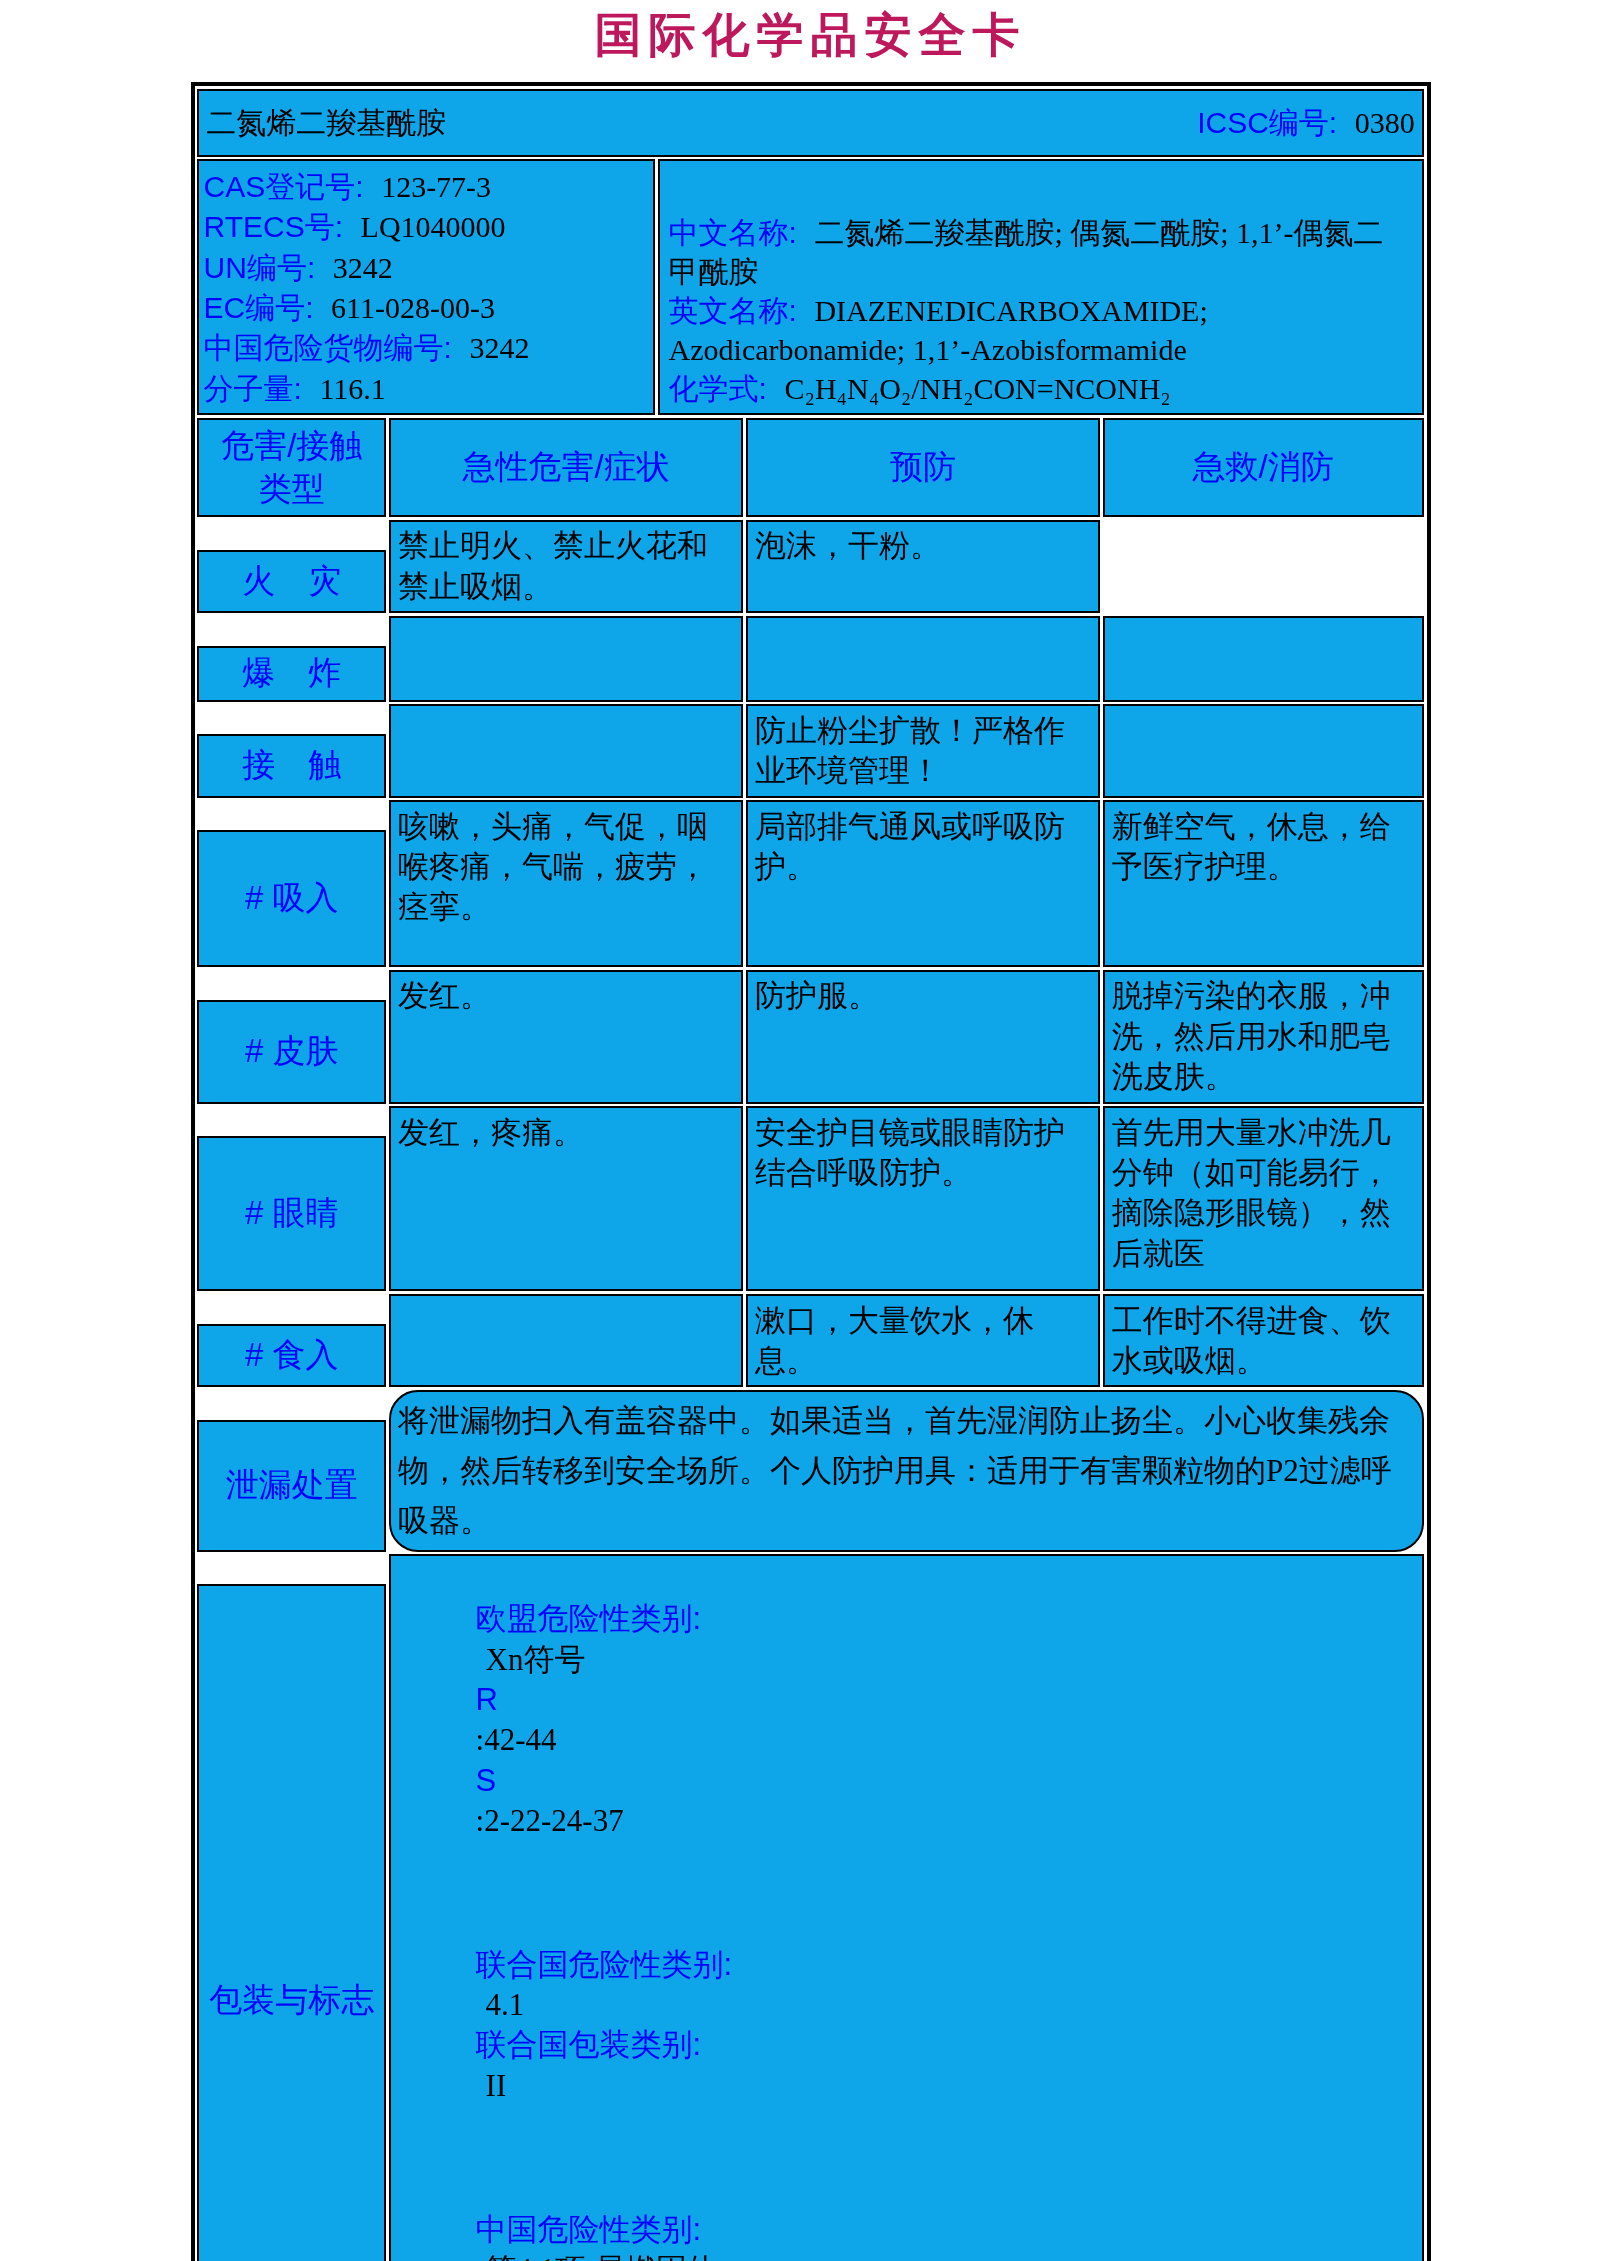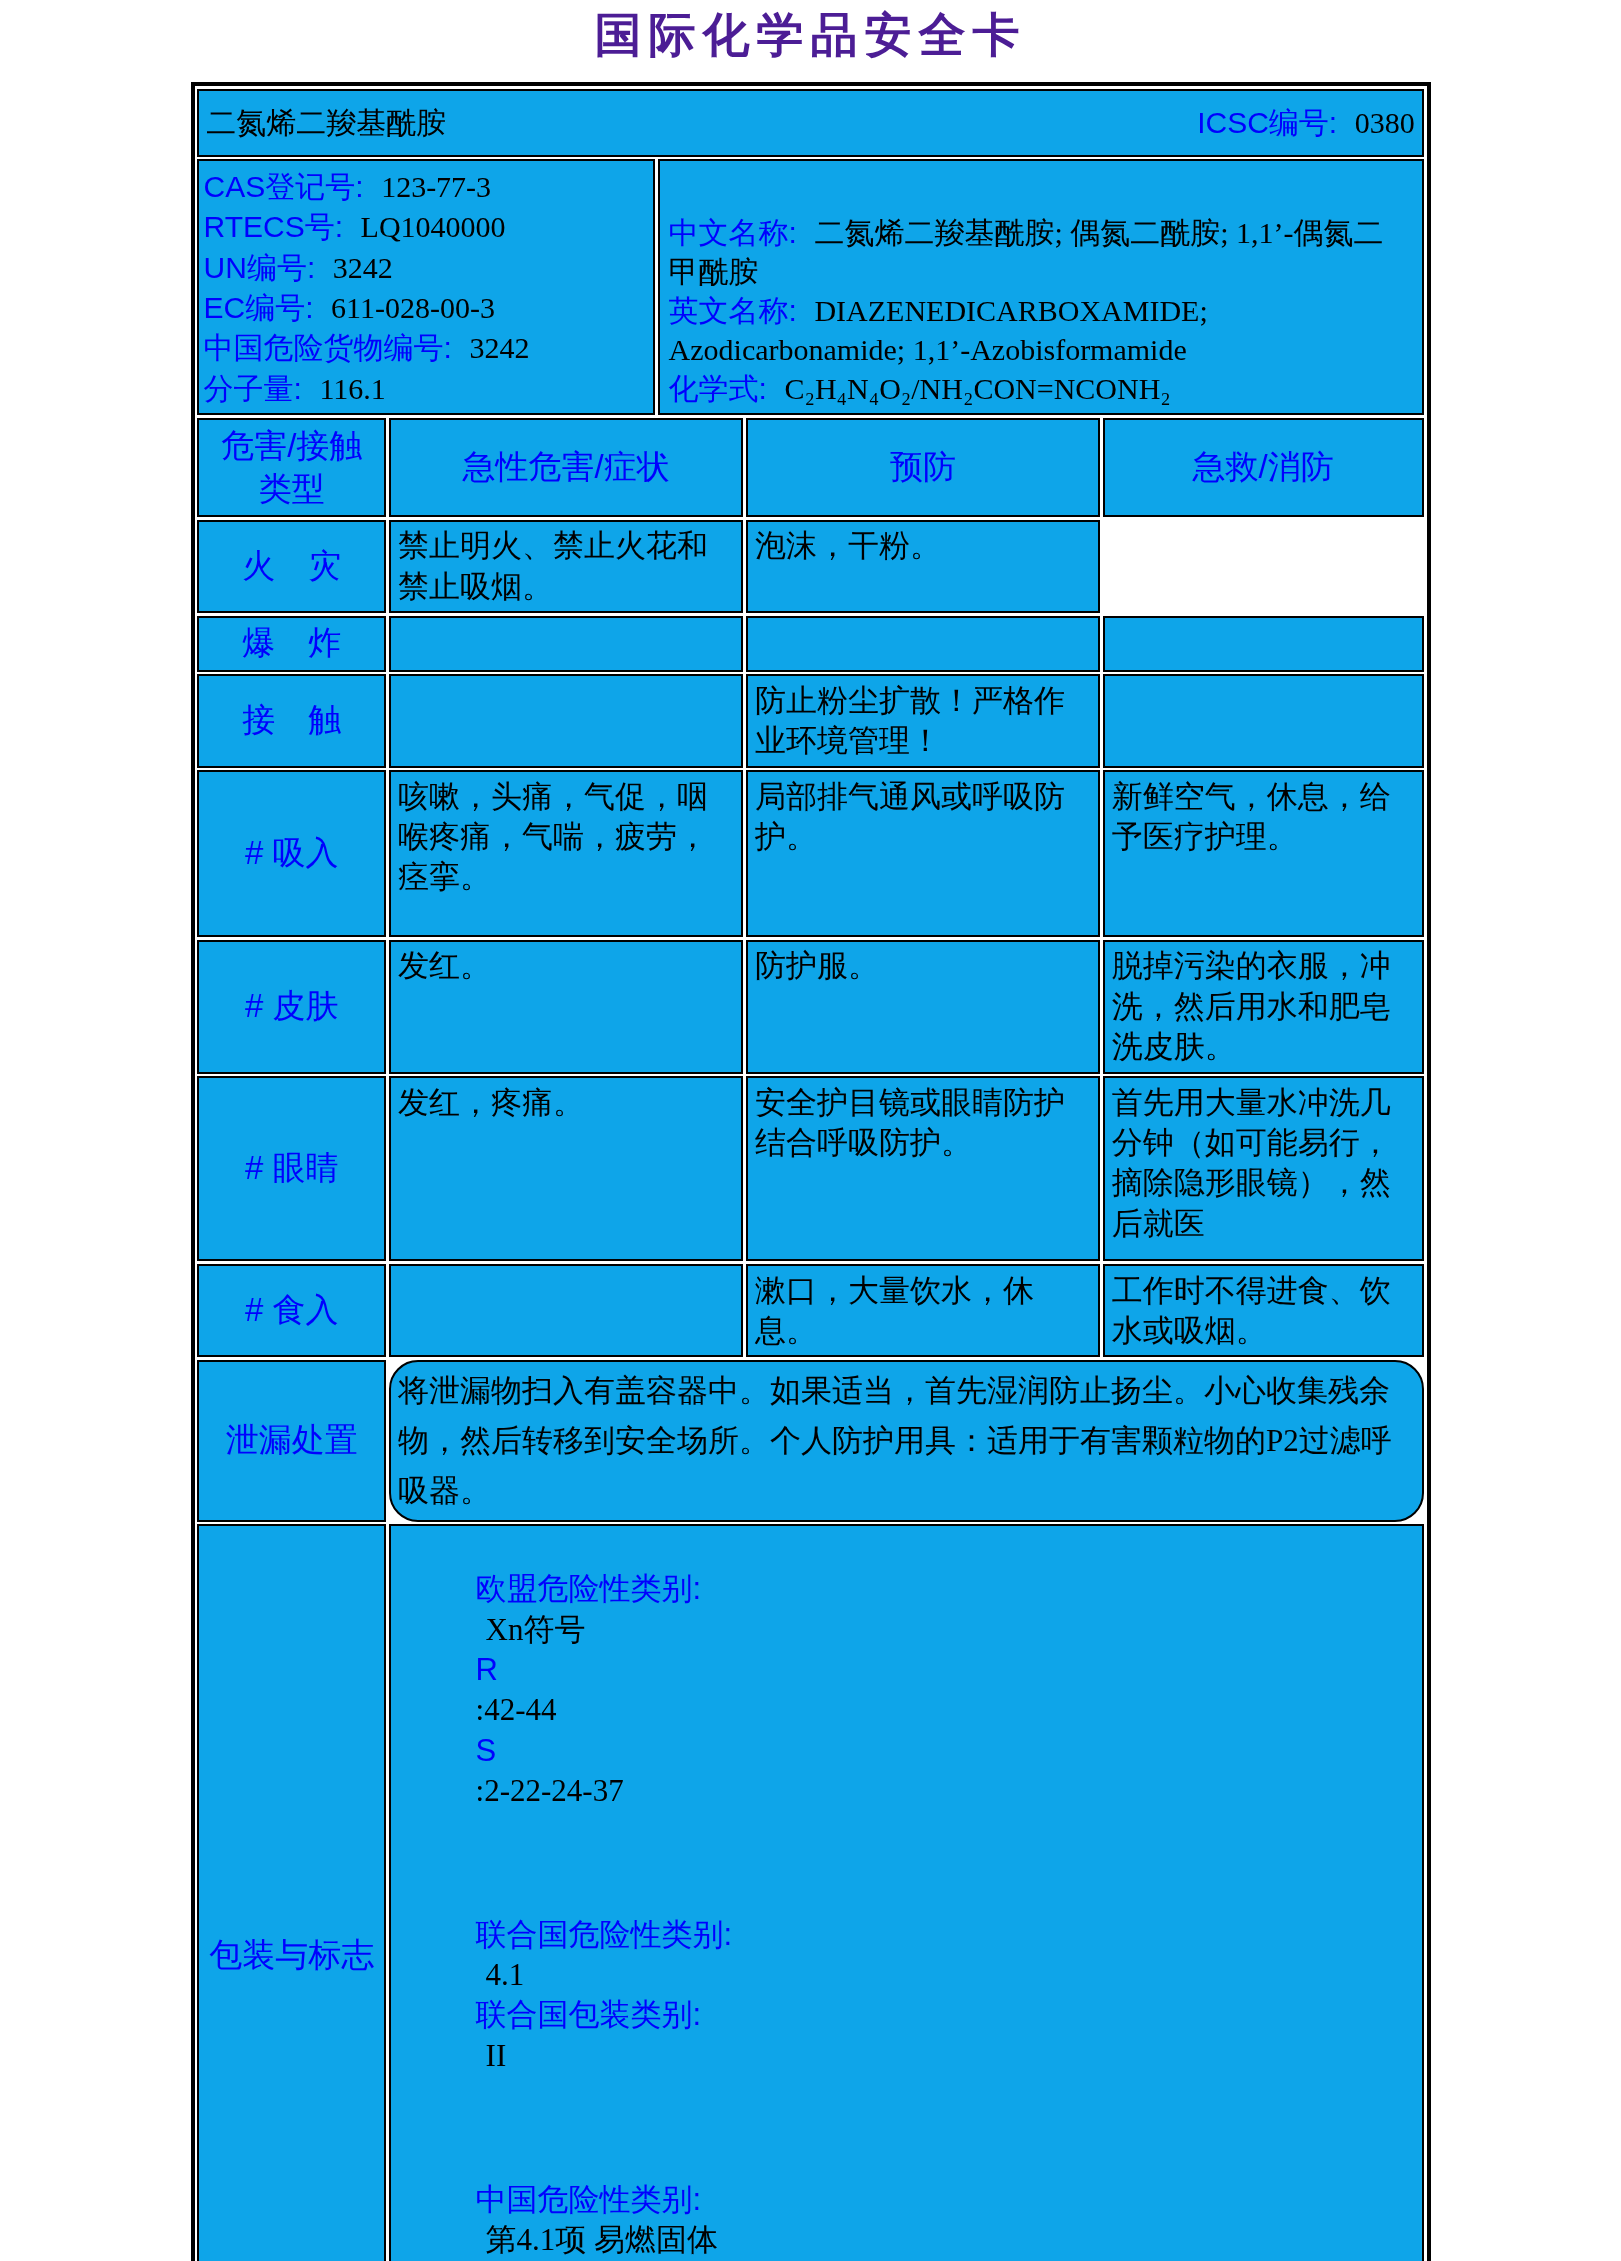--- a/index.html
+++ b/index.html
@@ -8,21 +8,21 @@
     position: relative;
     width: 1621px;
     height: 2261px;
     background: #ffffff;
     font-family: "Liberation Serif", "DejaVu Serif", serif;
     color: #000000;
     padding-top: 7px;
   }
   .title {
     text-align: center;
-    color: #4c1d95;
+    color: #be185d;
     font-family: "Liberation Sans", "DejaVu Sans", sans-serif;
     font-weight: bold;
     font-size: 47px;
     letter-spacing: 7px;
     line-height: 1.2;
     margin-bottom: 18.5px;
   }
   
   .card {
     width: 1240px;
@@ -52,20 +52,21 @@
     font-weight: normal;
   }
   .black { color: #000000; font-family: "Liberation Serif", "DejaVu Serif", serif; font-weight: normal; }
   .val { margin-left: 10px; }
   .labelcell {
     display: flex;
     align-items: center;
     justify-content: center;
     text-align: center;
     font-size: 33px;
+    margin-top: 30px;
   }
   .headcell {
     display: flex;
     align-items: center;
     justify-content: center;
     text-align: center;
     font-size: 33px;
     white-space: pre-wrap;
   }
   .namerow {

